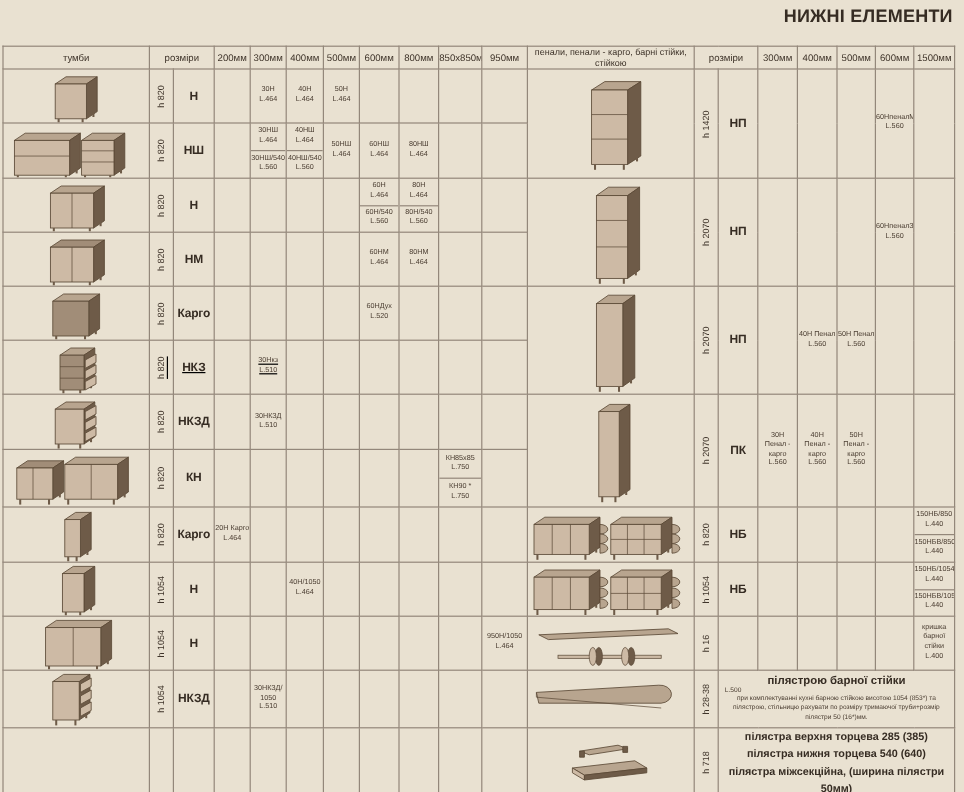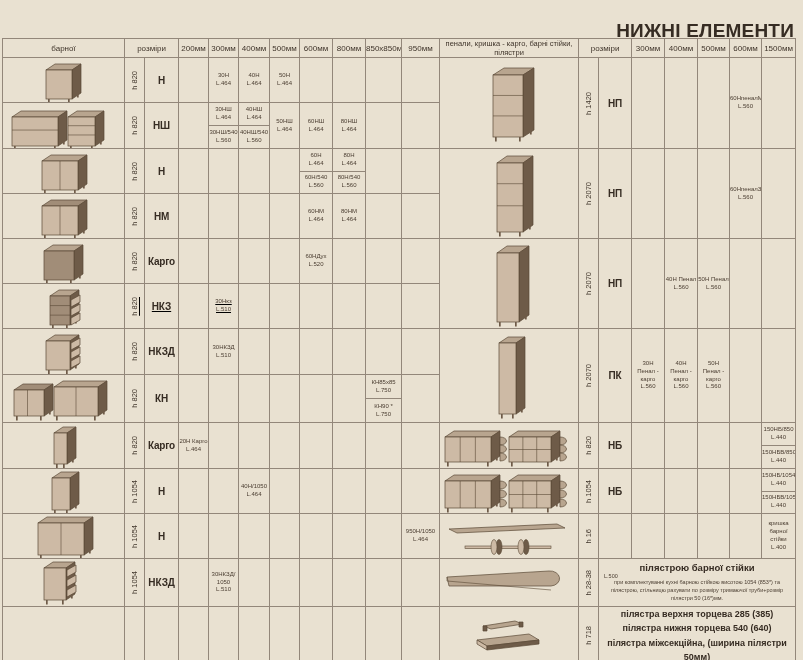--- a/index.html
+++ b/index.html
@@ -1,17 +1,17 @@
 <!DOCTYPE html>
 <html><head>
 <meta charset="utf-8">
 <style>
   html,body{margin:0;padding:0}
   body{width:803px;height:660px;background:#e9e1d1;font-family:"Liberation Sans",sans-serif;position:relative;overflow:hidden}
-  #title{position:absolute;top:20px;right:9px;font-size:19px;font-weight:bold;color:#362c23;letter-spacing:.2px}
+  #title{position:absolute;top:5px;right:9px;font-size:15px;font-weight:bold;color:#362c23;letter-spacing:.2px}
   table{position:absolute;left:2px;top:38px;border-collapse:collapse;table-layout:fixed;width:790px}
   td{border:1px solid #93877a;padding:0;vertical-align:middle;text-align:center;color:#463a2e;overflow:hidden}
   thead td{font-size:8px;color:#3f342a;height:18px}
   .vh{writing-mode:vertical-rl;transform:rotate(180deg);font-size:7.5px;margin:0 auto;white-space:nowrap;color:#3f342a}
   .typ{font-weight:bold;font-size:10px;letter-spacing:-.2px;color:#362c23}
   .parts{display:flex;flex-direction:column}
   .part{flex:1;display:flex;flex-direction:column;justify-content:center;font-size:6px;line-height:1.3;color:#4a3d31}
   .part + .part{border-top:1px solid #93877a}
   .draw svg{display:block;margin:0 auto}
   .mTitle{font-weight:bold;font-size:9.5px;color:#362c23;margin-top:2px}
@@ -41,31 +41,31 @@
       <col style="width:20px">
       <col style="width:33px">
     <col style="width:33px">
       <col style="width:33px">
       <col style="width:32px">
       <col style="width:32px">
       <col style="width:34px">
   </colgroup>
   <thead>
     <tr>
-      <td>барної</td>
+      <td>тумби</td>
       <td colspan="2">розміри</td>
       <td>200мм</td>
       <td>300мм</td>
       <td>400мм</td>
       <td>500мм</td>
       <td>600мм</td>
       <td>800мм</td>
       <td>850х850мм</td>
       <td>950мм</td>
-      <td style="font-size:7.5px">пенали, кришка - карго, барні стійки, пілястри</td>
+      <td style="font-size:7.5px">пенали, пенали - карго, барні стійки, стійкою</td>
       <td colspan="2">розміри</td>
       <td>300мм</td>
       <td>400мм</td>
       <td>500мм</td>
       <td>600мм</td>
       <td>1500мм</td>
     </tr>
   </thead>
   <tbody id="tbody">
       <tr style="height: 45px;">

